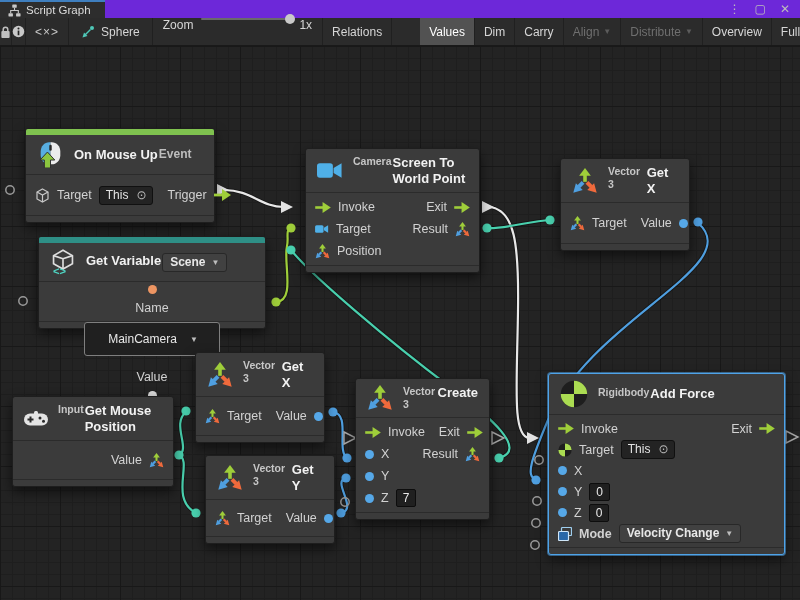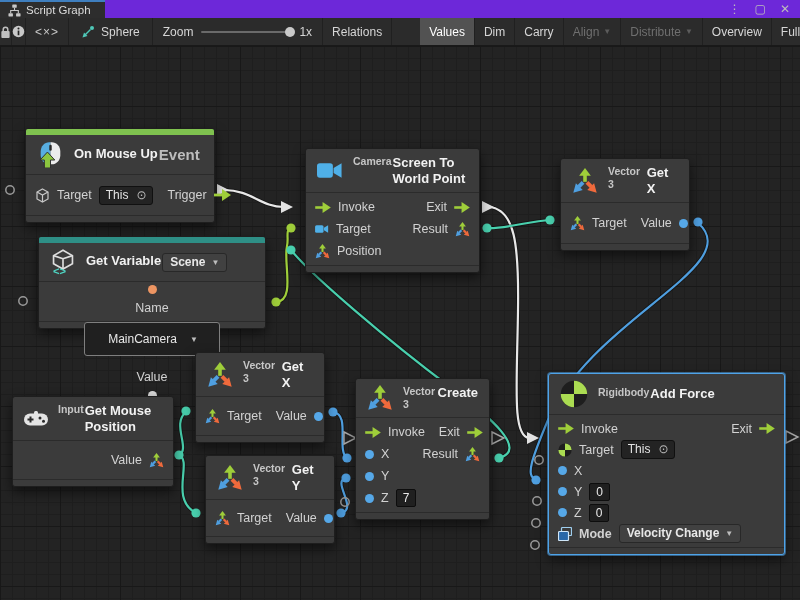--- a/index.html
+++ b/index.html
@@ -11,21 +11,21 @@
   .tab{display:flex;align-items:center;gap:5px;background:#2d2d2d;border-top:2px solid #3f7fbf;padding:0 14px 0 8px;color:#dcdcdc;font-size:11.5px;}
   .winctl{margin-left:auto;display:flex;align-items:center;gap:14px;padding-right:10px;color:#bcbcbc;font-size:12px;}
   .winctl span{cursor:default;}
 
   
   .toolbar{position:absolute;top:18px;left:0;width:800px;height:28px;background:#2b2b2b;border-bottom:1px solid #191919;display:flex;align-items:stretch;font-size:12px;color:#d6d6d6;}
   .tb-seg{display:flex;align-items:center;justify-content:center;padding:0 9px;border-right:1px solid #202020;}
   .tb-seg.icon-btn{width:27px;padding:0;}
   .tb-seg.code{width:62px;letter-spacing:1px;color:#c8c8c8;}
   .tb-bread{display:flex;align-items:center;gap:6px;padding:0 12px;border-right:1px solid #202020;}
-  .tb-zoom{display:flex;align-items:center;gap:8px;padding:0 10px;border-right:1px solid #202020;}
+  .tb-zoom{display:flex;align-items:flex-start;gap:8px;padding:0 10px;border-right:1px solid #202020;}
   .zoom-track{position:relative;width:90px;height:2px;background:#6a6a6a;border-radius:1px;}
   .zoom-handle{position:absolute;right:-4px;top:-4px;width:10px;height:10px;border-radius:50%;background:#c9c9c9;}
   .tb-btn{display:flex;align-items:center;gap:4px;padding:0 9px;border-right:1px solid #202020;white-space:nowrap;}
   .tb-btn.active{background:#525252;color:#fff;margin-left:28px;}
   .tb-btn.disabled{color:#6f6f6f;}
   .tb-btn .caret,.dd .caret{font-size:8px;color:#bdbdbd;}
   .tb-btn.disabled .caret{color:#5c5c5c;}
   .tb-btn:last-child{border-right:none;}
 
   
@@ -41,21 +41,21 @@
   .canvas svg.wires{position:absolute;left:0;top:0;}
 
   
   .node{position:absolute;background:#3b3b3b;border:1px solid #1e1e1e;border-radius:3px;box-shadow:0 5px 12px rgba(0,0,0,.55);}
   .node.selected{border-color:#4fa3e8;box-shadow:0 0 0 1px rgba(79,163,232,.55),0 5px 12px rgba(0,0,0,.55);}
   .accent{height:6px;border-radius:2px 2px 0 0;}
   .hdr{display:flex;align-items:center;gap:10px;padding:6px 11px;border-bottom:1px solid #2b2b2b;}
   .hdr .txt{display:flex;flex-direction:row;gap:1px;line-height:1.2;font-weight:bold;}
   .kicker{font-size:10.5px;color:#c6c6c6;}
   .title{font-size:13px;color:#f2f2f2;}
-  .subtitle{font-size:15px;color:#bdbdbd;}
+  .subtitle{font-size:12px;color:#bdbdbd;}
   .rows{padding:3px 0;}
   .row{display:flex;align-items:center;gap:7px;padding:0 9px;color:#d2d2d2;font-size:12.5px;}
   .spacer{flex:1;}
   .cell-icon{display:flex;align-items:center;flex:none;}
   .port-dot{width:9px;height:9px;border-radius:50%;flex:none;}
   .chip{display:inline-flex;align-items:center;gap:8px;background:#232323;border:1px solid #101010;border-radius:3px;padding:0 6px;font-size:12px;color:#e4e4e4;line-height:17px;}
   .chip .tgt{color:#b5b5b5;}
   .dd{display:inline-flex;align-items:center;gap:6px;background:#414141;border:1px solid #282828;border-radius:3px;padding:0 7px;font-size:12px;color:#e8e8e8;line-height:17px;}
   .dd.split{background:#202020;border:1px solid #7f7f7f;padding:16px;overflow:hidden;gap:0;}
   .dd.split .lbl{padding:0 7px;}

